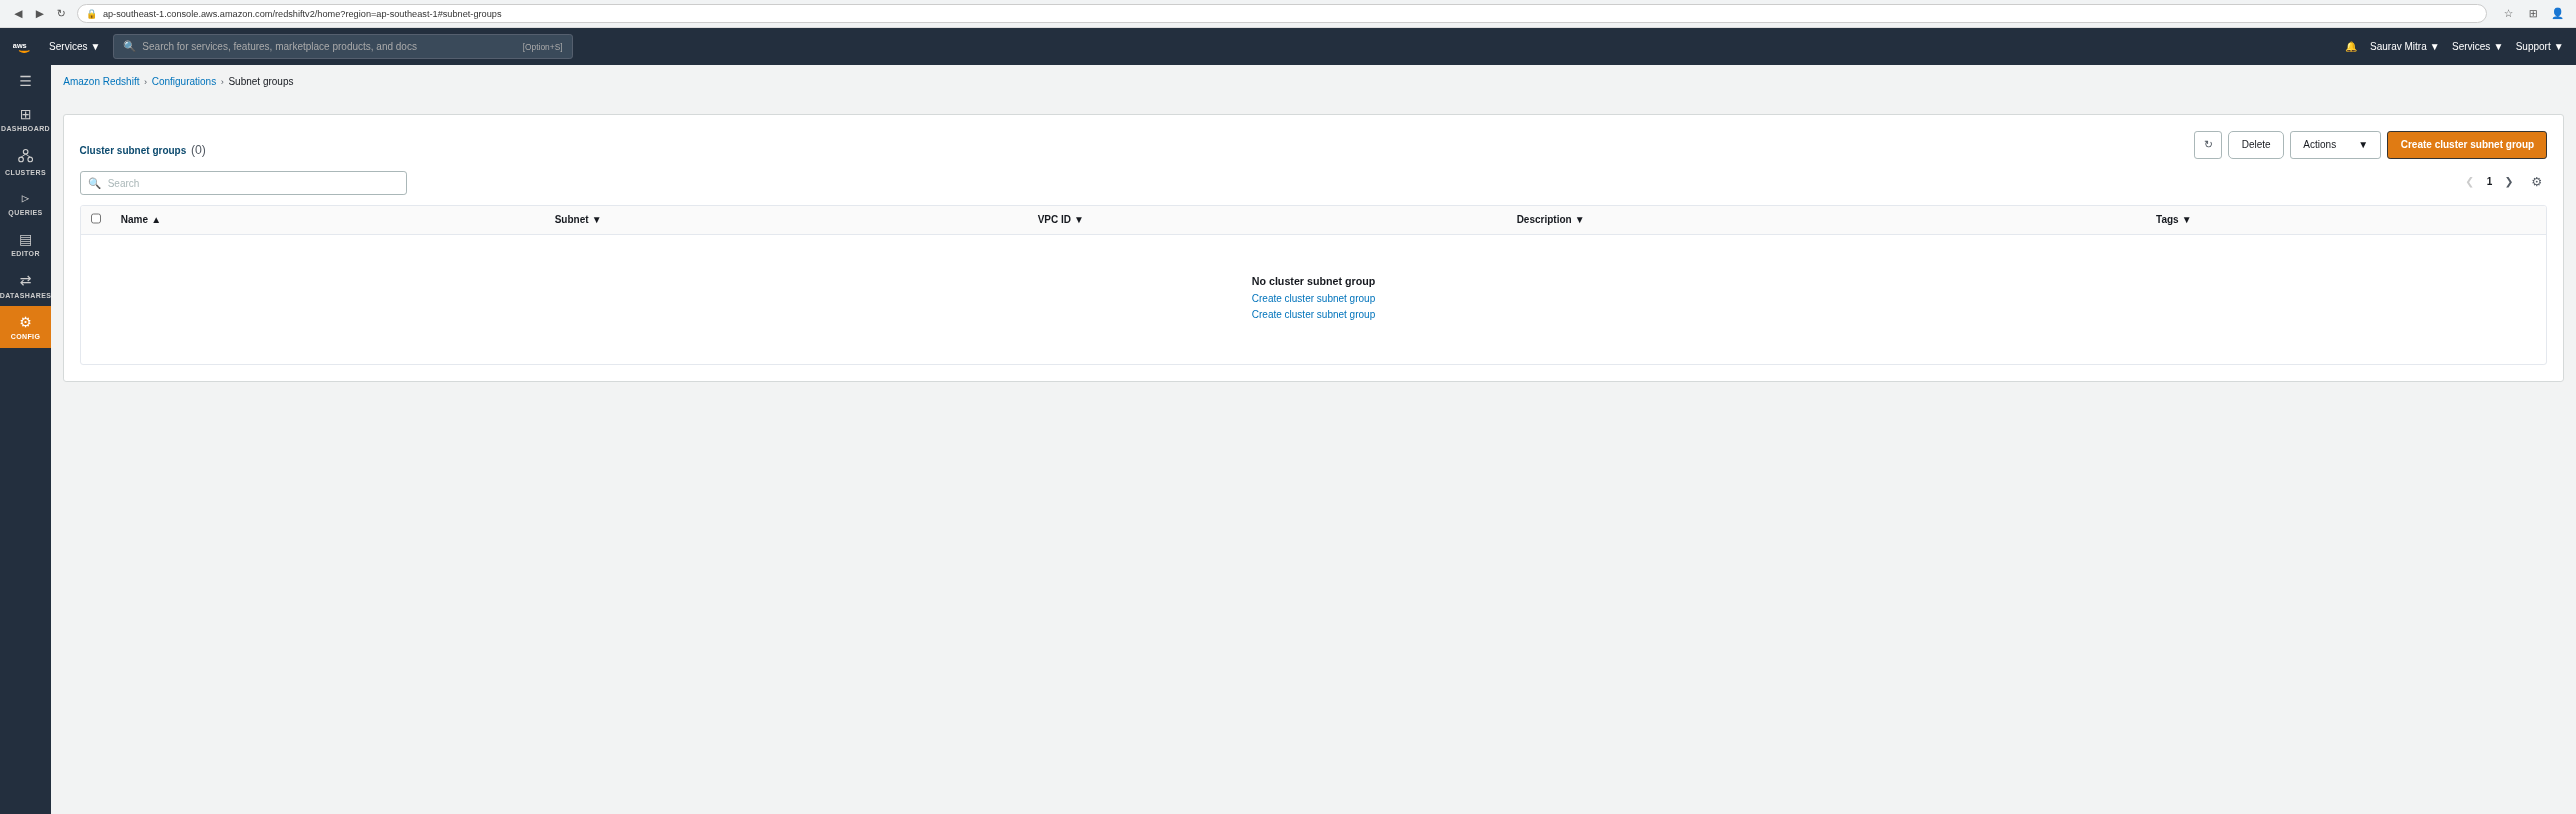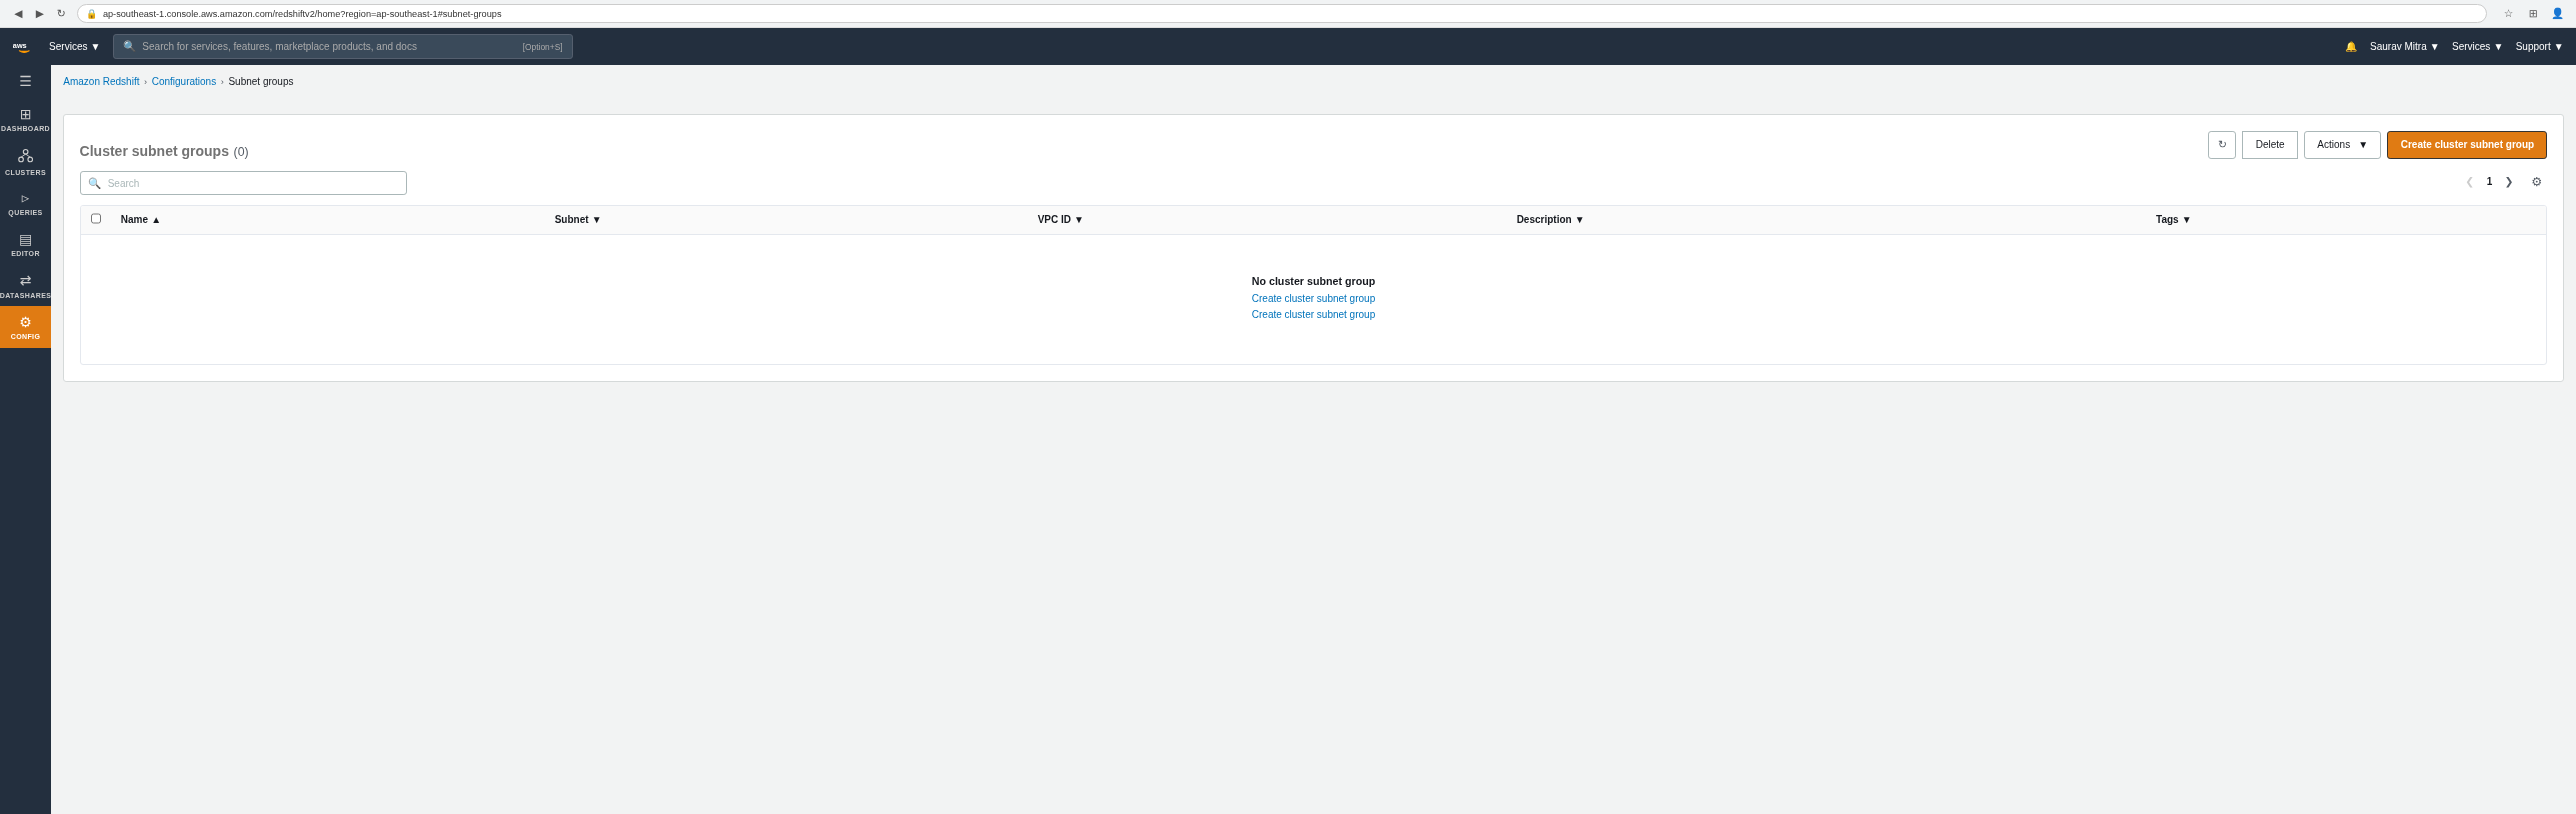--- a/index.html
+++ b/index.html
@@ -176,23 +176,23 @@
     }
 
     
     .card-header {
       display: flex;
       align-items: center;
       justify-content: space-between;
       margin-bottom: 12.3px;
     }
     .card-title {
-      font-size: 14px;
+      font-size: 10px;
       font-weight: 700;
-      color: #737373;
+      color: #0c4a6e;
       margin-top: 12px;
     }
     .header-actions {
       display: flex;
       align-items: center;
       gap: 6.1px;
     }
     .btn-refresh {
       width: 28px;
       height: 28px;
@@ -204,37 +204,37 @@
       align-items: center;
       justify-content: center;
       font-size: 10.7px;
       color: #545b64;
     }
     .btn-delete {
       height: 28px;
       padding: 0 12.3px;
       border: 0.8px solid #aab7b8;
       background: white;
-      border-radius: 0;
+      border-radius: 5px;
       cursor: pointer;
       font-size: 10px;
       color: #16191f;
     }
     .btn-actions {
       height: 28px;
       padding: 0 12.3px;
       border: 0.8px solid #aab7b8;
       background: white;
       border-radius: 3.1px;
       cursor: pointer;
       font-size: 10px;
       color: #16191f;
       display: flex;
       align-items: center;
-      gap: 8px;
+      gap: 22px;
     }
     .btn-create {
       height: 28px;
       padding: 0 12.3px;
       background: #e07b13;
       border: 1.5px solid #333;
       border-radius: 3.1px;
       cursor: pointer;
       font-size: 10px;
       color: white;

